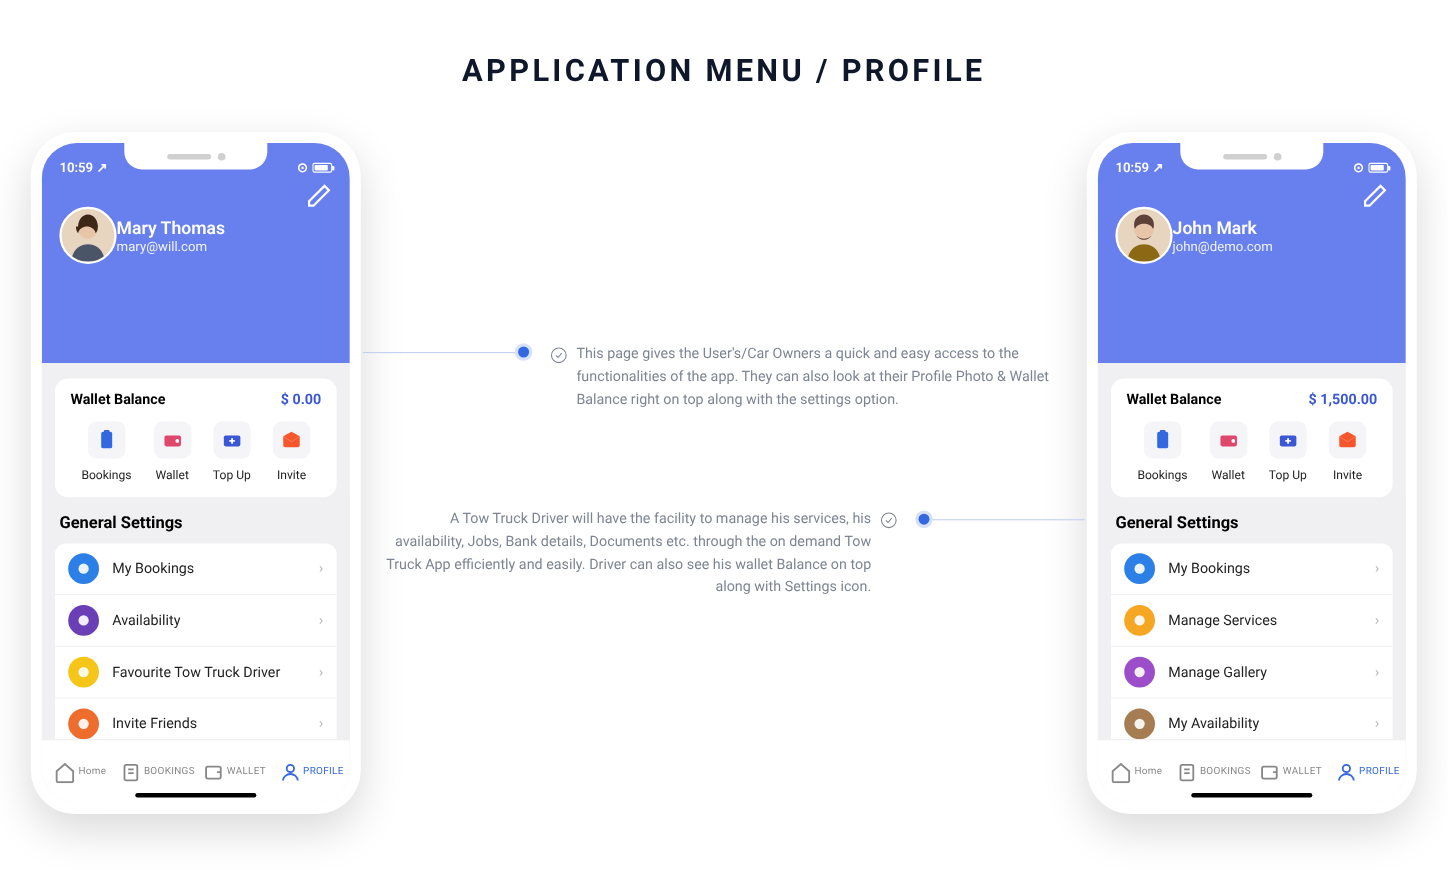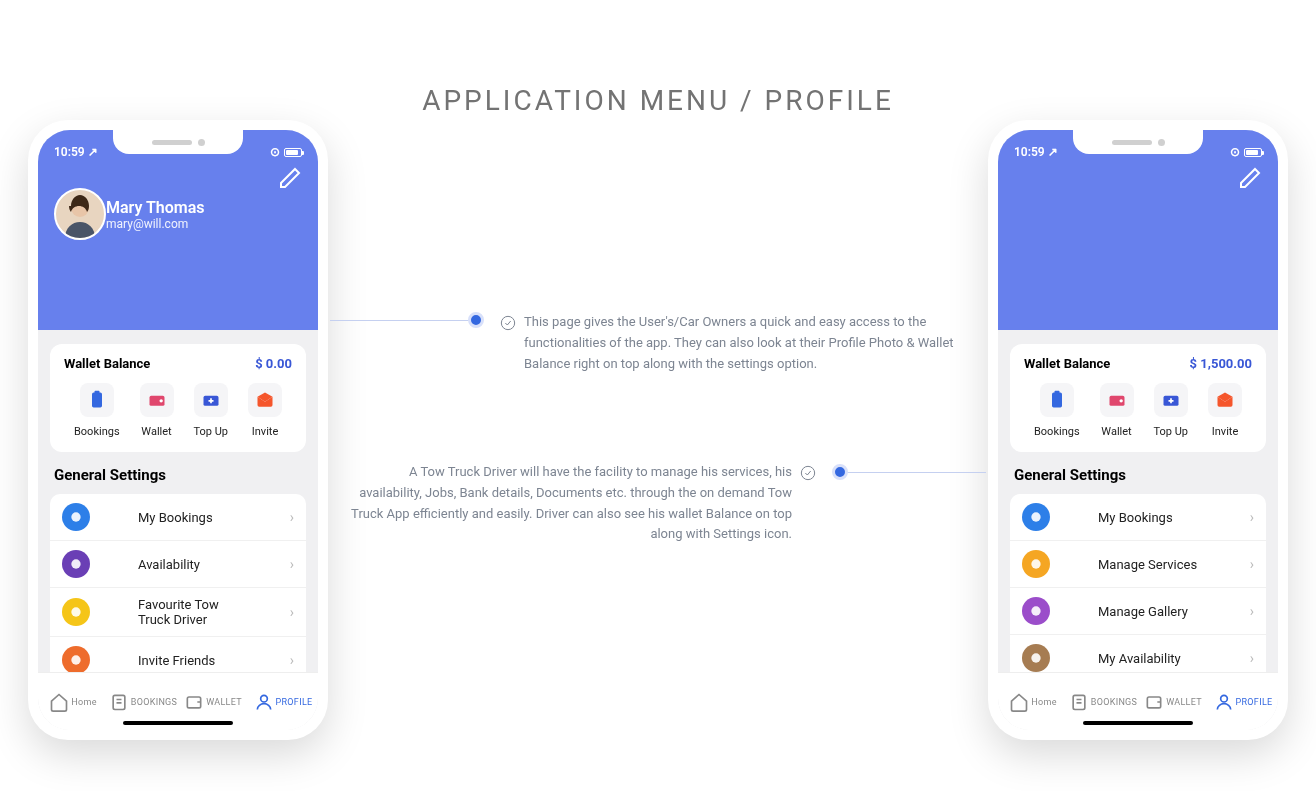--- a/index.html
+++ b/index.html
@@ -1,18 +1,18 @@
 <!DOCTYPE html>
 <html><head>
 <meta charset="utf-8">
 <style>
 * { margin:0; padding:0; box-sizing:border-box; font-family:-apple-system,BlinkMacSystemFont,"Segoe UI",Roboto,sans-serif; }
 body { background:#fff; width:1316px; height:791px; position:relative; }
 
-.title { text-align:center; color:#737373; font-size:28px; font-weight:400; letter-spacing:3px; padding-top:48px;margin-top:36px; }
+.title { text-align:center; color:#0f172a; font-size:28px; font-weight:700; letter-spacing:3px; padding-top:48px; }
 
 .phone { position:absolute; width:300px; height:620px; background:#fff; border-radius:40px; box-shadow:0 15px 40px rgba(0,0,0,0.15); padding:10px; }
 .phone-left { left:28px; top:120px; }
 .phone-right { right:28px; top:120px; }
 
 .screen { width:100%; height:100%; background:#f0f0f2; border-radius:32px; overflow:hidden; position:relative; }
 
 .notch { position:absolute; top:0; left:50%; transform:translateX(-50%); width:130px; height:24px; background:#fff; border-radius:0 0 16px 16px; z-index:10; display:flex; align-items:center; justify-content:center; gap:6px; }
 .speaker { width:40px; height:5px; background:#d0d0d0; border-radius:3px; }
 .camera { width:7px; height:7px; background:#d0d0d0; border-radius:50%; }
@@ -37,21 +37,21 @@
 .wallet-row { display:flex; justify-content:space-between; font-weight:700; font-size:13px; margin-bottom:12px; }
 .wallet-balance { color:#3957d6; }
 .quick-actions { display:flex; justify-content:space-around; }
 .qa-item { display:flex; flex-direction:column; align-items:center; gap:8px; cursor:pointer; }
 .qa-icon { width:34px; height:34px; border-radius:8px; display:flex; align-items:center; justify-content:center; background:#f5f5f7; }
 .qa-label { font-size:11px; color:#222; }
 
 .content { padding:0 12px 60px; background:#f0f0f2; }
 .section-title { font-weight:700; font-size:15px; padding:14px 4px 10px; }
 .settings-list { background:#fff; border-radius:10px; overflow:hidden; }
-.setting-item { display:flex; align-items:center; padding:9px 12px; border-bottom:1px solid #f0f0f0; cursor:pointer;gap:36px; }
+.setting-item { display:flex; align-items:center; padding:9px 12px; border-bottom:1px solid #f0f0f0; cursor:pointer; }
 .setting-item:last-child { border-bottom:none; }
 .si-icon { width:28px; height:28px; border-radius:50%; display:flex; align-items:center; justify-content:center; margin-right:12px; flex-shrink:0; }
 .si-label { flex:1; font-size:13px; color:#222; }
 .si-chevron { color:#bbb; font-size:14px; }
 
 .bottombar { position:absolute; bottom:0; left:0; right:0; height:58px; background:#fff; display:flex; border-top:1px solid #eee; }
 .bb-item { flex:1; display:flex; flex-direction:row; align-items:center; justify-content:center; gap:2px; color:#888; cursor:pointer; font-size:9px; letter-spacing:0.3px; }
 .bb-item.active { color:#3468e0; }
 .bb-icon { width:20px; height:20px; }
 
@@ -256,20 +256,34 @@
         <span><span>10:59</span> <span>↗</span></span>
         <span class="sb-right">
             <span>⊙</span>
             <span class="battery"></span>
           </span>
       </div>
       <div class="edit-btn">
         <svg viewBox="0 0 24 24" fill="none" stroke="#fff" stroke-width="2">
             <path d="M17 3l4 4L7 21H3v-4L17 3z"></path>
           </svg>
+      </div>
+      <div class="profile">
+        <div class="avatar">
+          <svg viewBox="0 0 46 46">
+              <circle cx="23" cy="16" r="9" fill="#e8c5a8"></circle>
+              <path d="M8 46c0-10 7-16 15-16s15 6 15 16" fill="#8b6914"></path>
+              <path d="M14 12c0-5 4-9 9-9s9 4 9 9c0 2 0 3-1 4-2-6-14-6-16 0-1-1-1-2-1-4" fill="#5d4037"></path>
+              <path d="M16 22c2 2 5 3 7 3s5-1 7-3c-1 2-4 4-7 4s-6-2-7-4" fill="#5d4037"></path>
+            </svg>
+        </div>
+        <div class="profile-info">
+          <div class="profile-name">John Mark</div>
+          <div class="profile-email">john@demo.com</div>
+        </div>
       </div>
     </div>
 
     <div class="wallet-card">
       <div class="wallet-row">
         <span>Wallet Balance</span>
         <span class="wallet-balance">$ 1,500.00</span>
       </div>
       <div class="quick-actions">
         <div class="qa-item">

